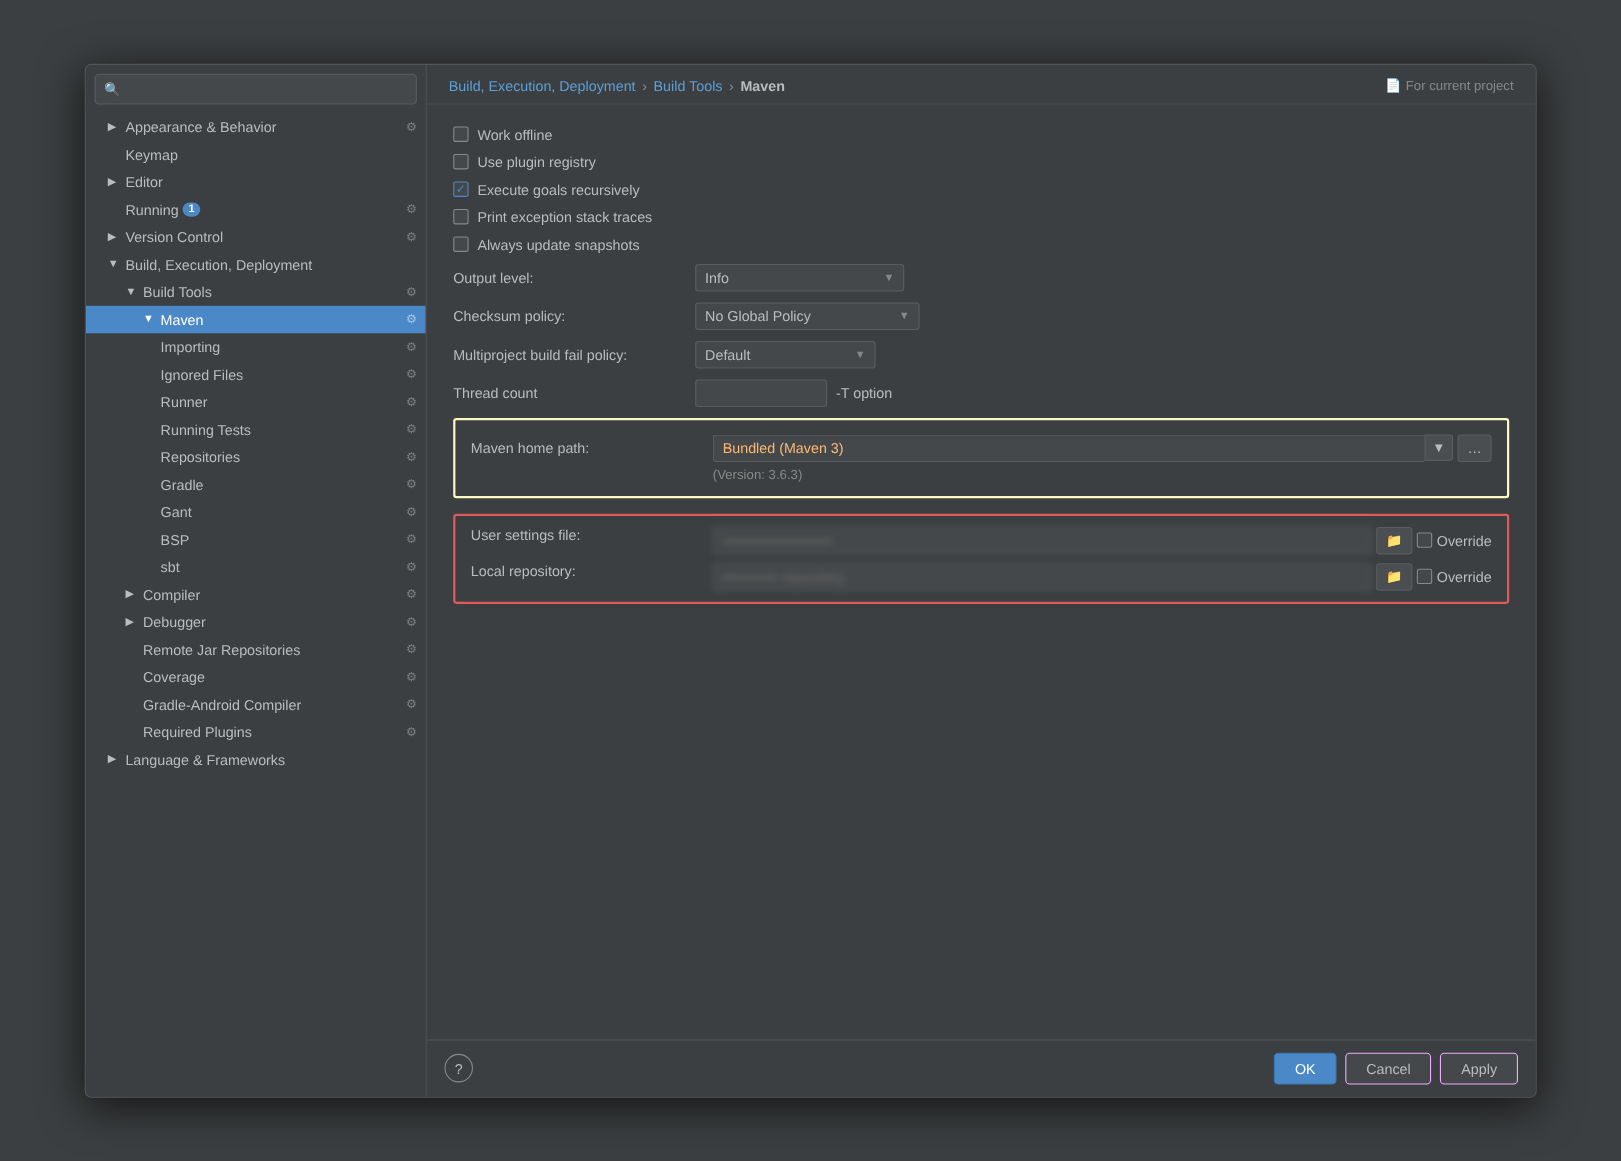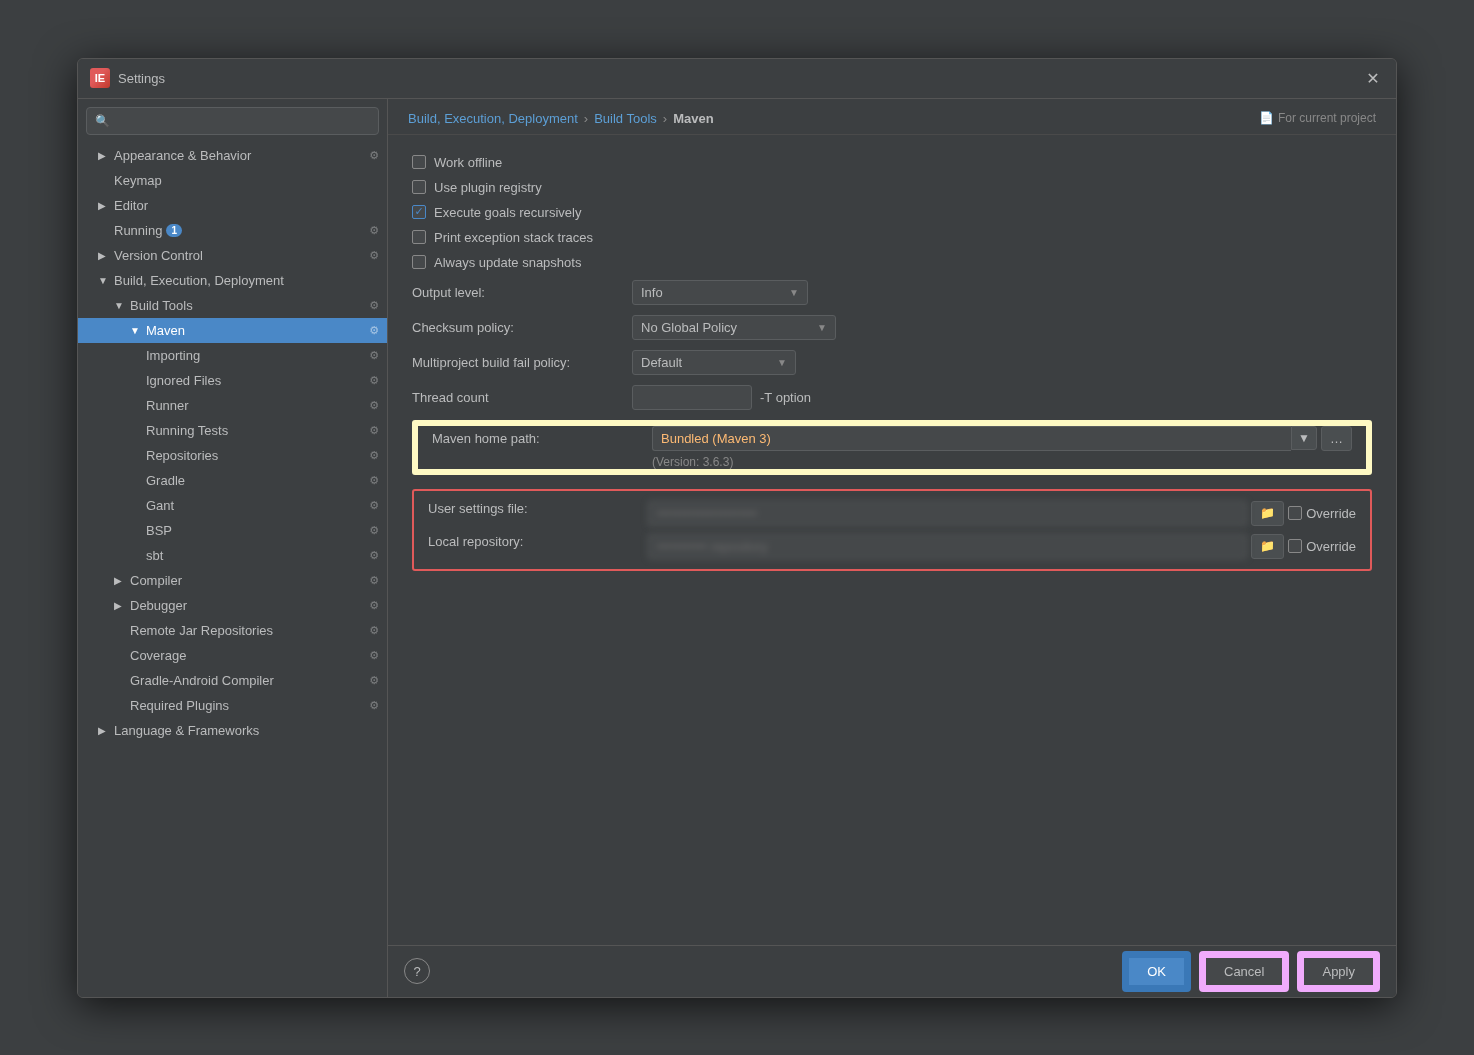--- a/index.html
+++ b/index.html
@@ -220,23 +220,23 @@
       font-size: 13px;
       min-width: 100px;
     }
     .t-option-label {
       margin-left: 8px;
       font-size: 13px;
       color: #bbbcbd;
     }
     
     .highlight-section {
-      border: 6px solid #fef9c3;
-      border-radius: 3px;
-      padding: 0 14px;
+      border: 2px solid #fef9c3;
+      border-radius: 3px;
+      padding: 13px 14px;
       margin-bottom: 14px;
     }
     .maven-home-row {
       display: flex;
       align-items: center;
     }
     .maven-home-label {
       width: 220px;
       font-size: 13px;
       color: #bbbcbd;
@@ -352,44 +352,37 @@
       align-items: center;
       justify-content: center;
       cursor: pointer;
       font-size: 13px;
     }
     .btn {
       padding: 6px 18px;
       border-radius: 4px;
       cursor: pointer;
       font-size: 13px;
-      border: 7px solid #f0abfc;
+      border: 1px solid #f0abfc;
     }
     .btn-primary {
       background: #4a88c7;
       border-color: #3a78b7;
       color: #fff;
     }
     .btn-secondary {
       background: #45484a;
       color: #bbbcbd;
     }
   </style>
 </head>
 <body>
 
 <div class="dialog">
 
-  <div class="title-bar">
-    <div class="title-bar-icon">
-      <span>IE</span>
-    </div>
-    <span class="title-bar-text">Settings</span>
-    <div class="close-btn">✕</div>
-  </div>
 
   <div class="content">
 
     <div class="sidebar">
       <div class="search-box">
         <span>🔍</span>
       </div>
       <div class="sidebar-scroll">
 
         <div class="sidebar-item indent-1">
@@ -576,21 +569,21 @@
 
         <div class="option-row">
           <div class="checkbox"></div>
           <span class="option-label">
             <span>Always update snapshots</span>
           </span>
         </div>
 
         <div class="field-row">
           <span class="field-label">Output level:</span>
-          <div class="select-box" style="width:176px;gap:22px;">
+          <div class="select-box" style="width:190px;gap:22px;">
             <span>Info</span>
             <span class="select-arrow">▼</span>
           </div>
         </div>
 
         <div class="field-row">
           <span class="field-label">Checksum policy:</span>
           <div class="select-box" style="width:204px;">
             <span>No Global Policy</span>
             <span class="select-arrow">▼</span>

